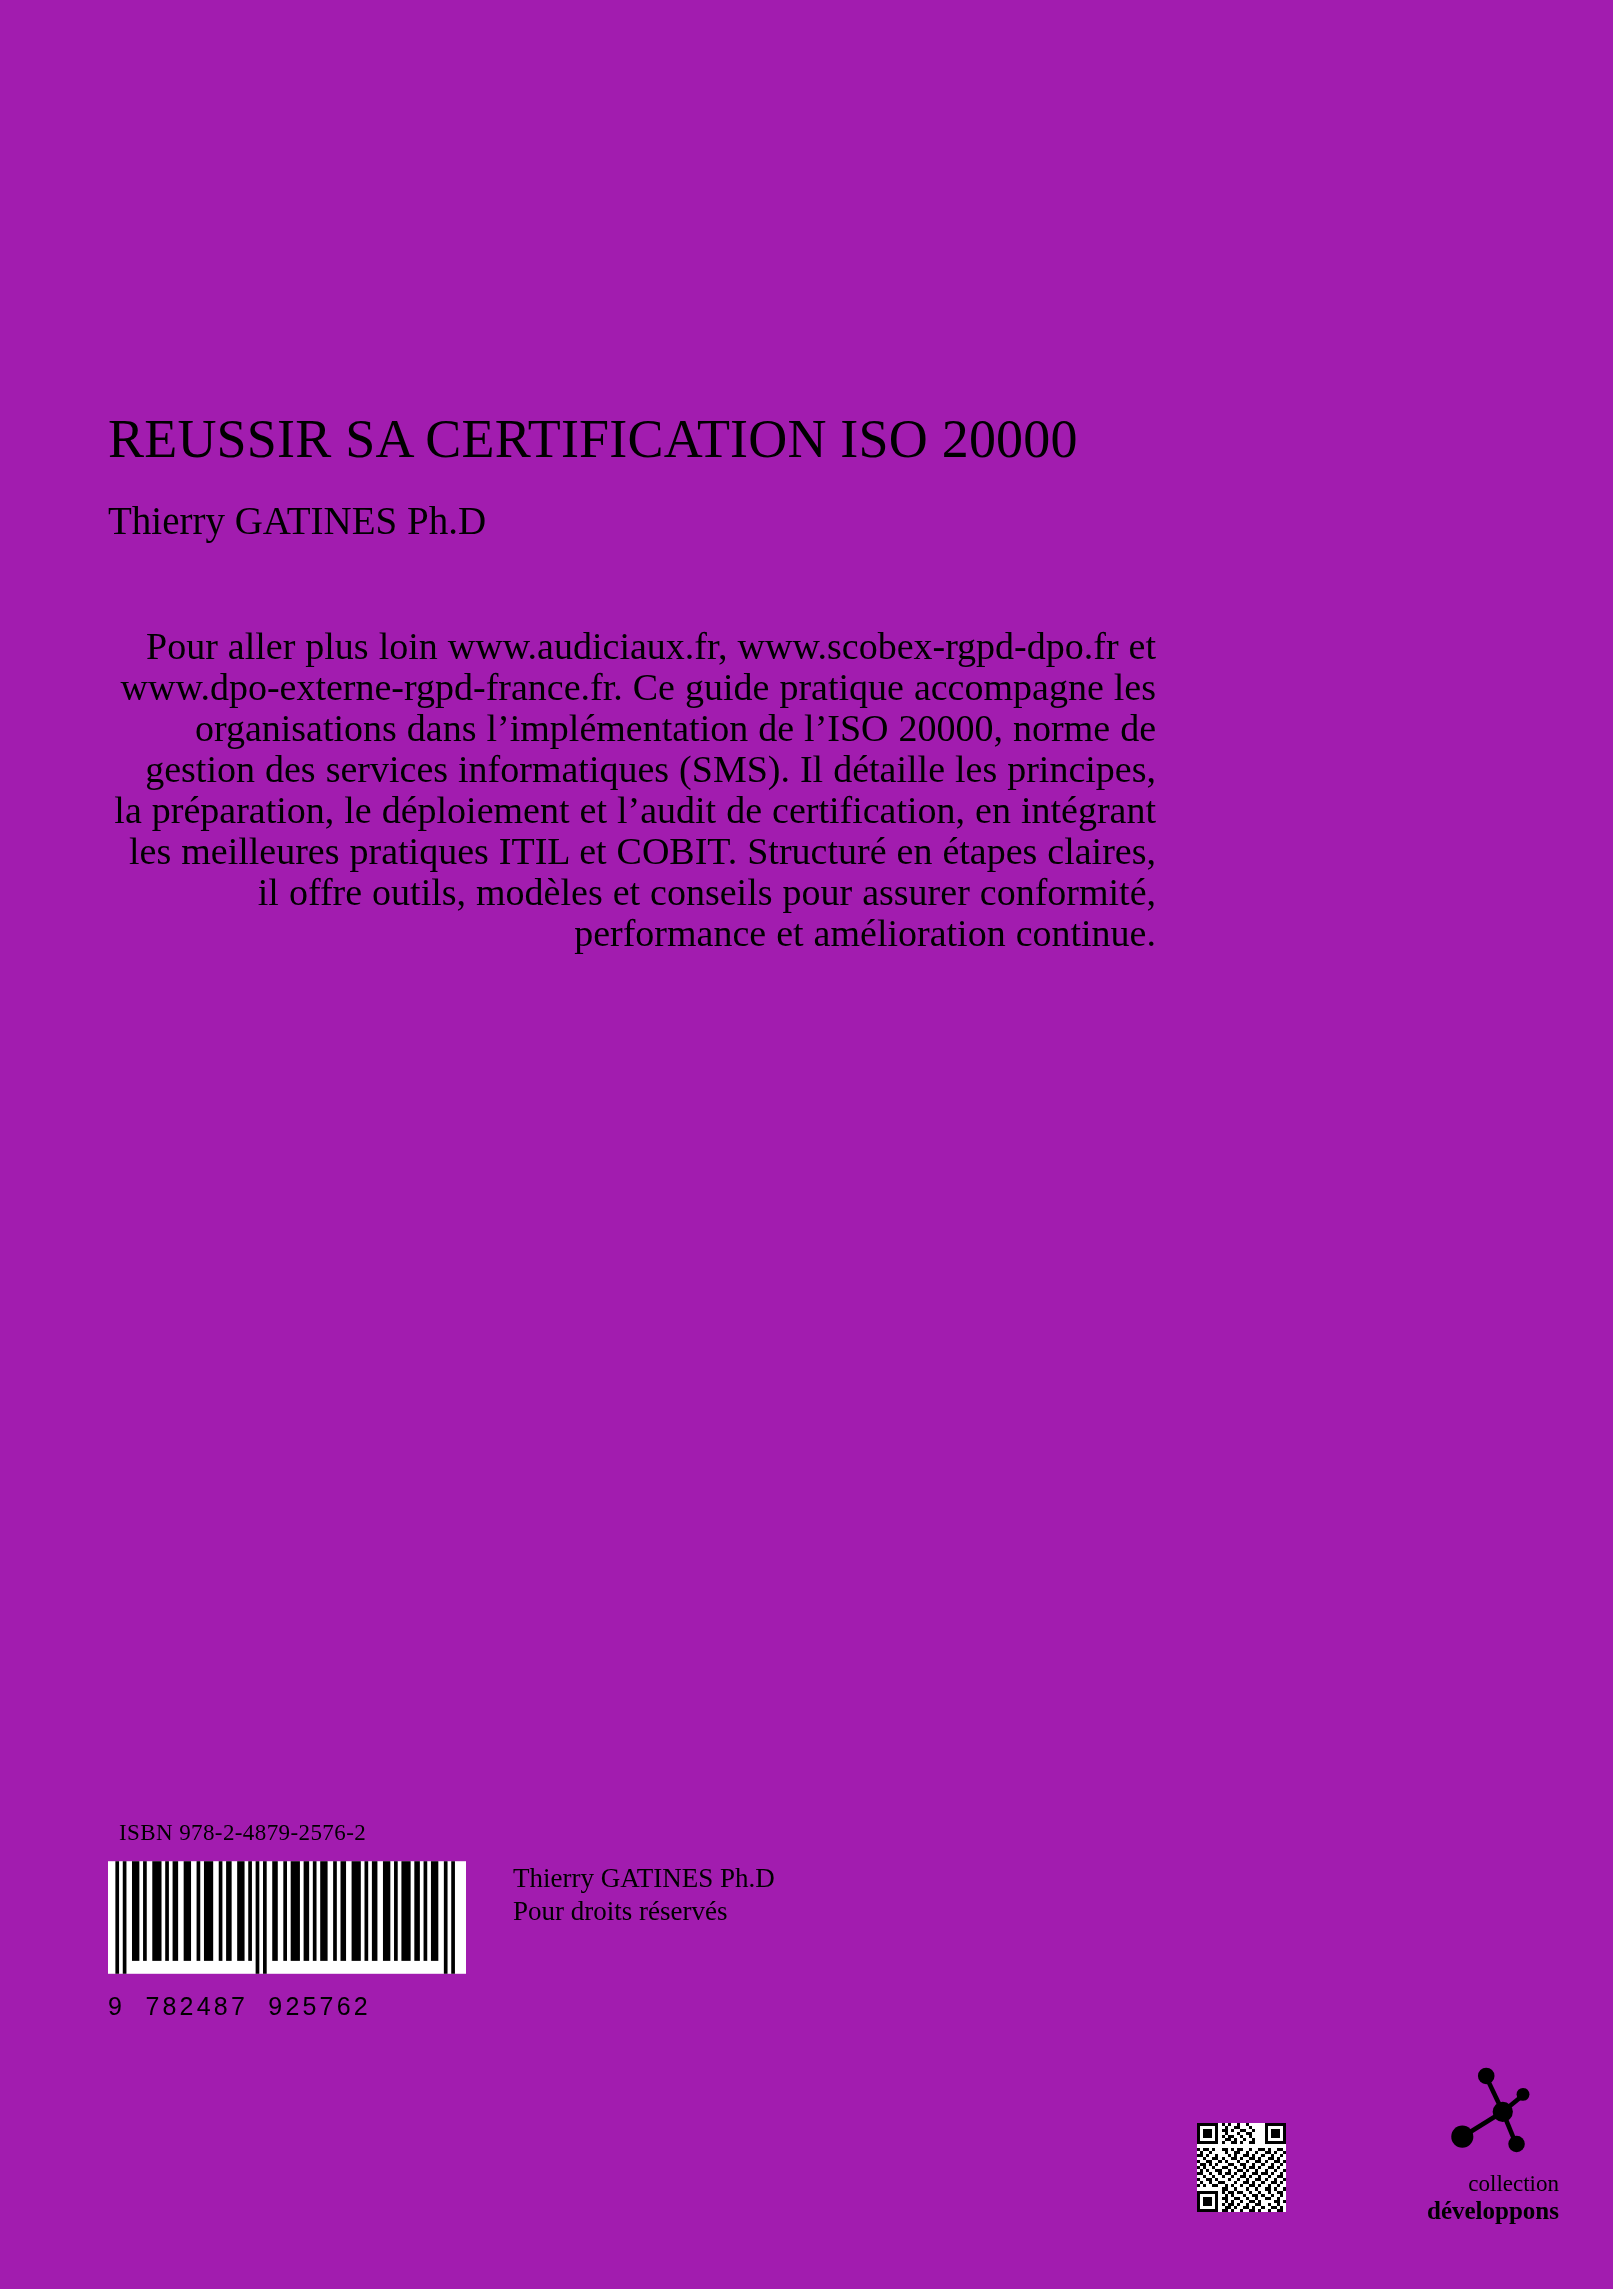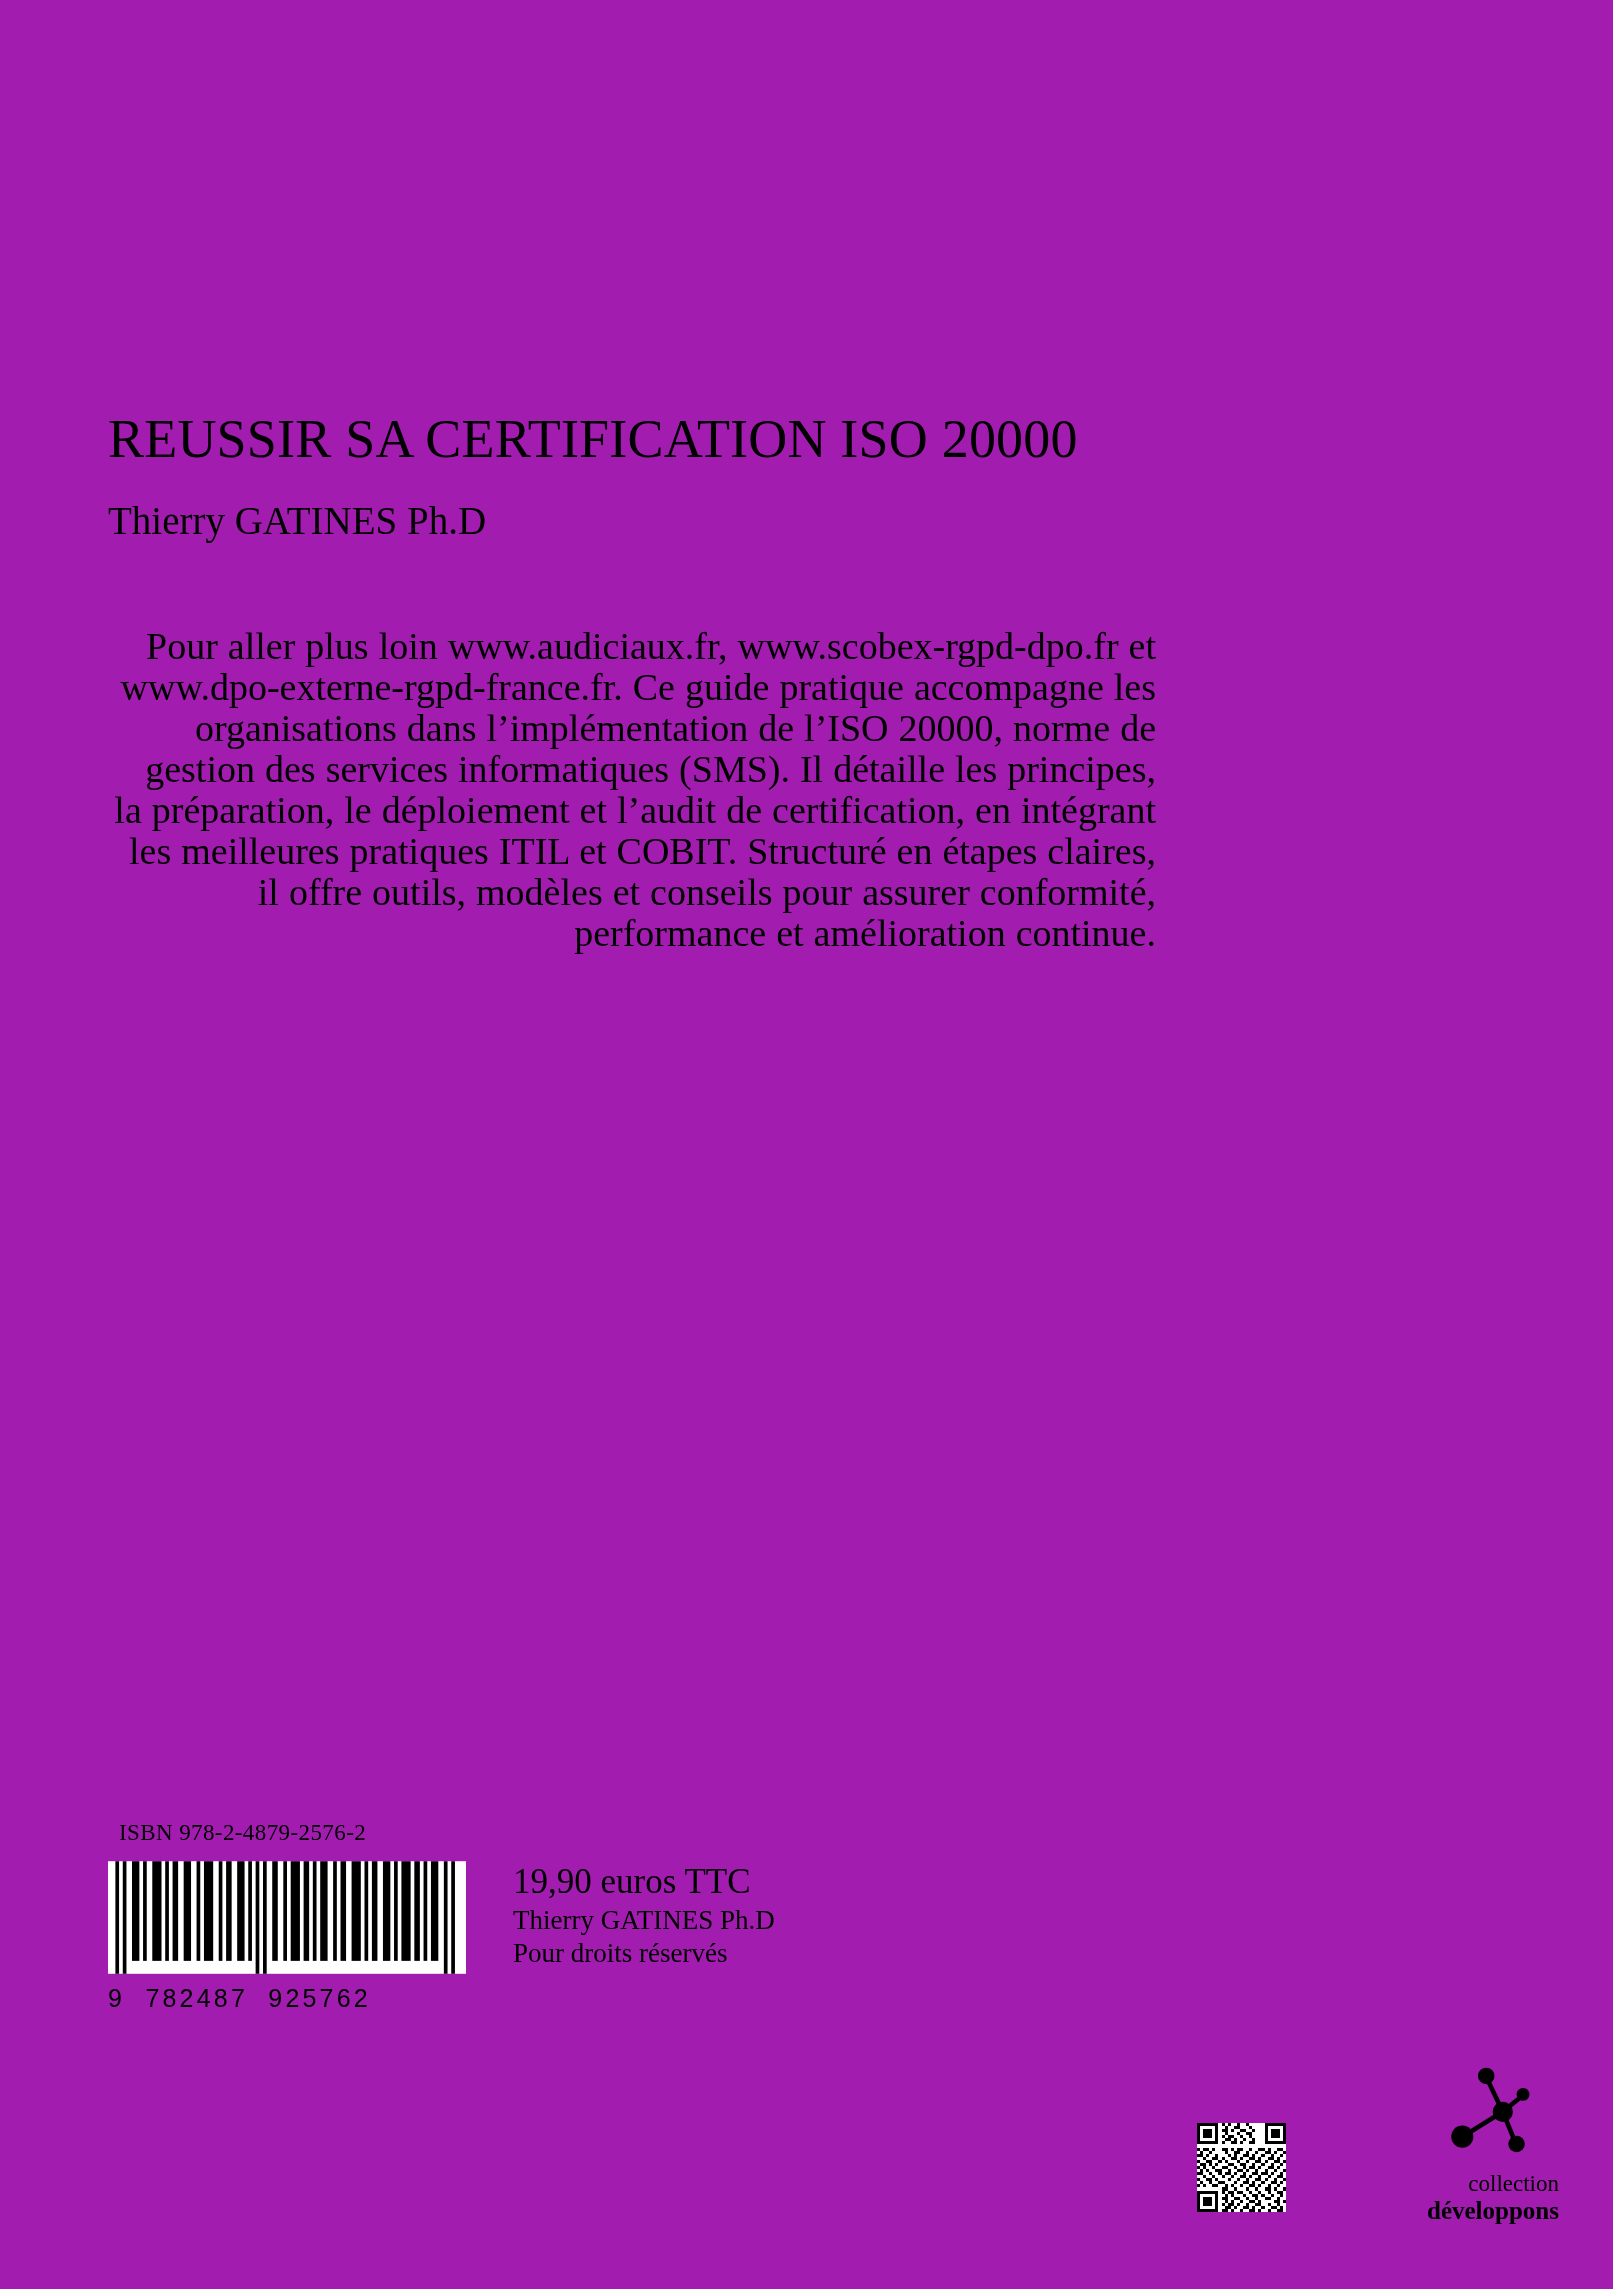--- a/index.html
+++ b/index.html
@@ -70,21 +70,21 @@
   .barcode {
     position: relative;
     width: 358px;
     height: 138px;
   }
   .barcode svg { display: block; }
   .barcode-digits {
     font-size: 25px;
     letter-spacing: 3.2px;
     font-family: "Liberation Sans", sans-serif;
-    margin-top: 10px;
+    margin-top: 18px;
     white-space: pre;
   }
 
   
   .legal {
     position: absolute;
     left: 513px;
     top: 1862px;
     width: 646px;
   }
@@ -184,21 +184,20 @@
           <rect x="350" y="0" width="8" height="108"></rect>
           <rect x="364" y="0" width="4" height="122"></rect>
           <rect x="372" y="0" width="4" height="122"></rect>
         </g>
       </svg>
       <div class="barcode-digits">9  782487  925762</div>
     </div>
   </div>
 
   <div class="legal">
-    <div class="price">19,90 euros TTC</div>
     <div class="legal-line">Thierry GATINES Ph.D</div>
     <div class="legal-line">Pour droits réservés</div>
   </div>
 
   <div class="qr">
     <svg width="89" height="89" viewBox="0 0 29 29" xmlns="http://www.w3.org/2000/svg" shape-rendering="crispEdges" aria-hidden="true">
       <rect width="29" height="29" fill="#ffffff"></rect>
       <g fill="#000000">
         <rect x="0" y="0" width="7" height="1"></rect>
           <rect x="0" y="6" width="7" height="1"></rect>

